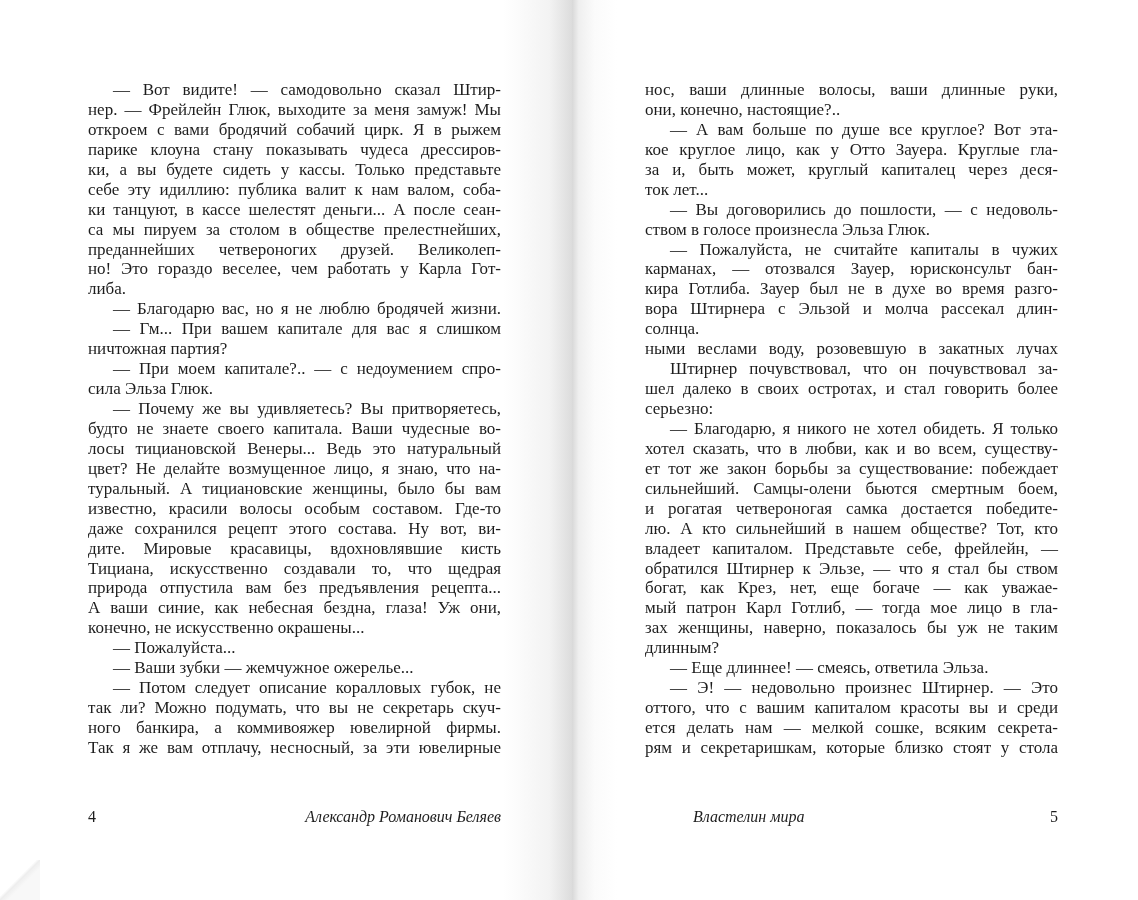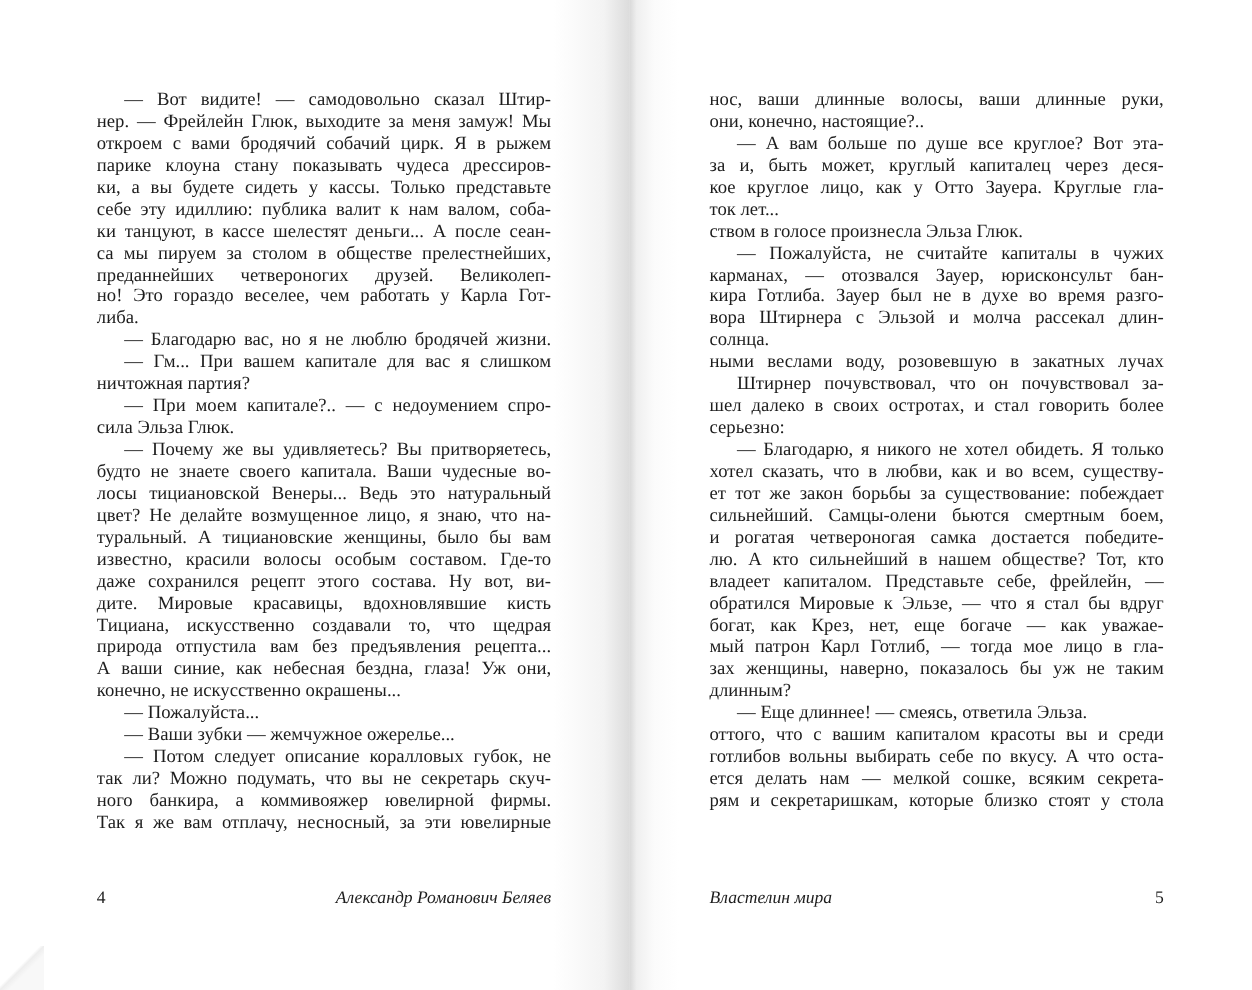--- a/index.html
+++ b/index.html
@@ -16,21 +16,21 @@
     font-family:"Liberation Serif", "DejaVu Serif", serif; font-size:17px; line-height:19.95px; color:#1d1d1d; }
   .page.left .text { left:88px; }
   .page.right .text { left:73px; }
   .line { display:block; white-space:nowrap; text-align:justify; text-align-last:justify; height:19.95px; overflow:visible; }
   .line.last { text-align-last:left; }
   .line.indent { padding-left:25px; }
   .footer { position:absolute; top:808px; width:413px; font-family:"Liberation Serif", "DejaVu Serif", serif; font-size:16px; color:#1d1d1d; }
   .page.left .footer { left:88px; }
   .page.right .footer { left:73px; }
   .footer .num { position:absolute; top:0; }
-  .footer .title { position:absolute; top:0; font-style:italic; }
+  .footer .title { position:absolute; top:0; font-style:italic;margin-left:48px; }
   .page.left .footer .num { left:0; }
   .page.left .footer .title { right:0; }
   .page.right .footer .num { right:0; }
   .page.right .footer .title { left:0; }
 </style>
 </head>
 <body>
 
 <div class="spread">
   <div class="page left">
@@ -74,48 +74,49 @@
       <span class="num">4</span>
       <span class="title">Александр Романович Беляев</span>
     </div>
     <div class="corner"></div>
   </div>
   <div class="page right">
     <div class="text" id="right-text">
         <span class="line">нос, ваши длинные волосы, ваши длинные руки,</span>
         <span class="line last">они, конечно, настоящие?..</span>
         <span class="line indent">— А вам больше по душе все круглое? Вот эта-</span>
+        <span class="line">кое круглое лицо, как у Отто Зауера. Круглые гла-</span>
         <span class="line">за и, быть может, круглый капиталец через деся-</span>
-        <span class="line">кое круглое лицо, как у Отто Зауера. Круглые гла-</span>
         <span class="line last">ток лет...</span>
+        <span class="line indent">— Вы договорились до пошлости, — с недоволь-</span>
         <span class="line last">ством в голосе произнесла Эльза Глюк.</span>
         <span class="line indent">— Пожалуйста, не считайте капиталы в чужих</span>
         <span class="line">карманах, — отозвался Зауер, юрисконсульт бан-</span>
         <span class="line">кира Готлиба. Зауер был не в духе во время разго-</span>
         <span class="line">вора Штирнера с Эльзой и молча рассекал длин-</span>
         <span class="line last">солнца.</span>
         <span class="line">ными веслами воду, розовевшую в закатных лучах</span>
         <span class="line indent">Штирнер почувствовал, что он почувствовал за-</span>
         <span class="line">шел далеко в своих остротах, и стал говорить более</span>
         <span class="line last">серьезно:</span>
         <span class="line indent">— Благодарю, я никого не хотел обидеть. Я только</span>
         <span class="line">хотел сказать, что в любви, как и во всем, существу-</span>
         <span class="line">ет тот же закон борьбы за существование: побеждает</span>
         <span class="line">сильнейший. Самцы-олени бьются смертным боем,</span>
         <span class="line">и рогатая четвероногая самка достается победите-</span>
         <span class="line">лю. А кто сильнейший в нашем обществе? Тот, кто</span>
         <span class="line">владеет капиталом. Представьте себе, фрейлейн, —</span>
-        <span class="line">обратился Мировые к Эльзе, — что я стал бы вдруг</span>
+        <span class="line">обратился Штирнер к Эльзе, — что я стал бы ством</span>
         <span class="line">богат, как Крез, нет, еще богаче — как уважае-</span>
         <span class="line">мый патрон Карл Готлиб, — тогда мое лицо в гла-</span>
         <span class="line">зах женщины, наверно, показалось бы уж не таким</span>
         <span class="line last">длинным?</span>
         <span class="line indent last">— Еще длиннее! — смеясь, ответила Эльза.</span>
+        <span class="line indent">— Э! — недовольно произнес Штирнер. — Это</span>
         <span class="line">оттого, что с вашим капиталом красоты вы и среди</span>
-        <span class="line">готлибов вольны выбирать себе по вкусу. А что оста-</span>
         <span class="line">ется делать нам — мелкой сошке, всяким секрета-</span>
         <span class="line">рям и секретаришкам, которые близко стоят у стола</span>
       </div>
     <div class="footer">
       <span class="title">Властелин мира</span>
       <span class="num">5</span>
     </div>
   </div>
 </div>
 

